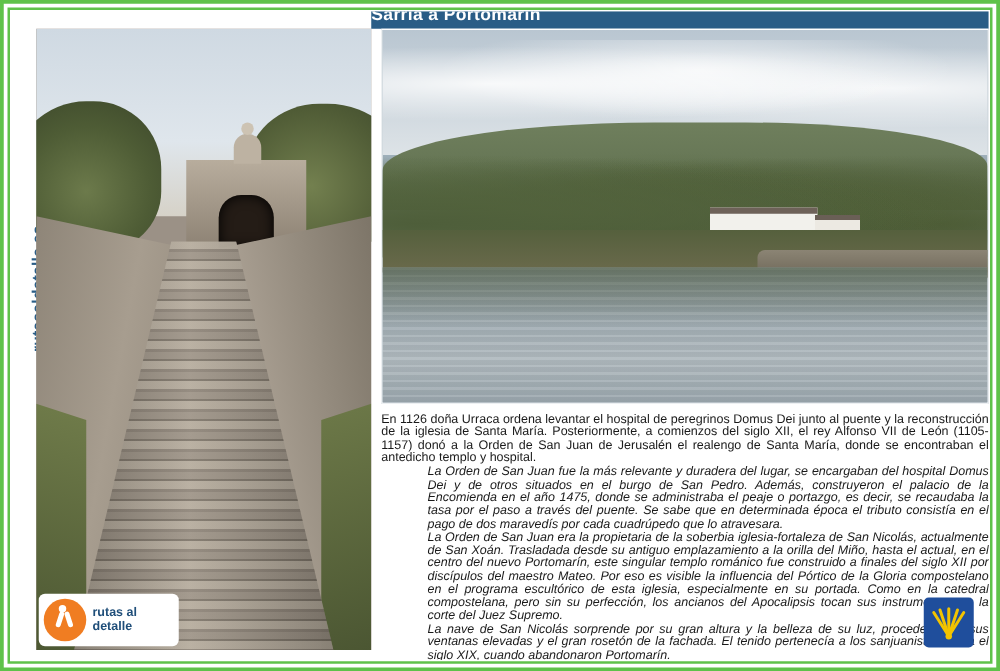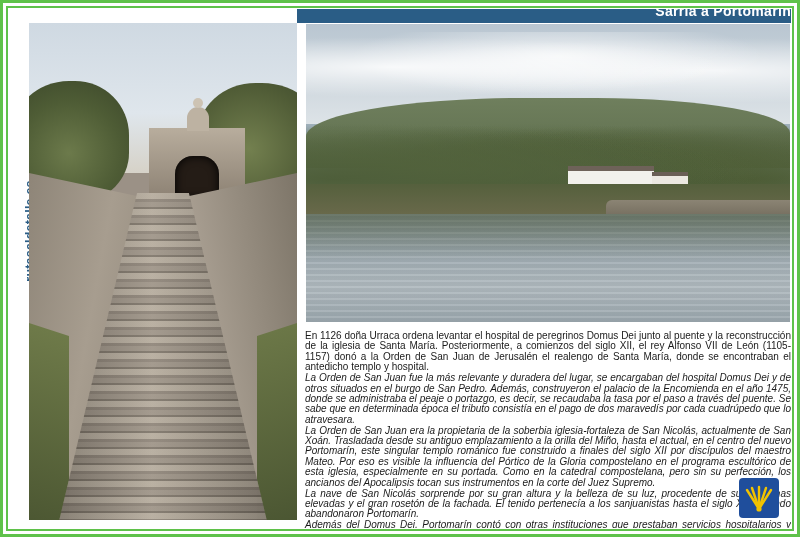--- a/index.html
+++ b/index.html
@@ -45,21 +45,21 @@
   }
   
   .title-bar {
     position: absolute;
     left: 288px;
     top: 0px;
     width: 494px;
     height: 14px;
     background: #2a5d86;
     color: #ffffff;
-    text-align: right;
+    text-align: left;
     font-size: 14px;
     font-weight: bold;
     letter-spacing: .3px;
     line-height: 14px;
     overflow: hidden;
   }
   .title-bar span { display:block; position:relative; top:-5px; }
 
   
   .side-label {
@@ -240,21 +240,21 @@
     width: 486px;
     height: 190px;
     font-size: 10px;
     line-height: 10.4px;
     color: #1a1a1a;
     text-align: justify;
   }
   .text-block p {
     margin: 0 0 0.5px 0;
   }
-  .text-block p.italic { font-style: italic; }
+  .text-block p.italic { font-style: italic; margin-left: 37px; }
 
   
   .logo {
     position: absolute;
     left: 22px;
     top: 466px;
     width: 112px;
     height: 42px;
     background: #ffffff;
     border-radius: 5px;
@@ -343,20 +343,31 @@
     </div>
 
     <div class="text-block">
       <p>En 1126 doña Urraca ordena levantar el hospital de peregrinos Domus Dei junto al puente y la reconstrucción de la iglesia de Santa María. Posteriormente, a comienzos del siglo XII, el rey Alfonso VII de León (1105-1157) donó a la Orden de San Juan de Jerusalén el realengo de Santa María, donde se encontraban el antedicho templo y hospital.</p>
       <p class="italic">La Orden de San Juan fue la más relevante y duradera del lugar, se encargaban del hospital Domus Dei y de otros situados en el burgo de San Pedro. Además, construyeron el palacio de la Encomienda en el año 1475, donde se administraba el peaje o portazgo, es decir, se recaudaba la tasa por el paso a través del puente. Se sabe que en determinada época el tributo consistía en el pago de dos maravedís por cada cuadrúpedo que lo atravesara.</p>
       <p class="italic">La Orden de San Juan era la propietaria de la soberbia iglesia-fortaleza de San Nicolás, actualmente de San Xoán. Trasladada desde su antiguo emplazamiento a la orilla del Miño, hasta el actual, en el centro del nuevo Portomarín, este singular templo románico fue construido a finales del siglo XII por discípulos del maestro Mateo. Por eso es visible la influencia del Pórtico de la Gloria compostelano en el programa escultórico de esta iglesia, especialmente en su portada. Como en la catedral compostelana, pero sin su perfección, los ancianos del Apocalipsis tocan sus instrumentos en la corte del Juez Supremo.</p>
       <p class="italic">La nave de San Nicolás sorprende por su gran altura y la belleza de su luz, procedente de sus ventanas elevadas y el gran rosetón de la fachada. El tenido pertenecía a los sanjuanistas hasta el siglo XIX, cuando abandonaron Portomarín.</p>
       <p class="italic">Además del Domus Dei, Portomarín contó con otras instituciones que prestaban servicios hospitalarios y misericordiosos a los peregrinos. Entre ellas se contaban una leprosería que inicialmente fue atendida por los caballeros de San Lázaro y los centros de las</p>
     </div>
 
+    <div class="logo">
+      <div class="logo-mark">
+        <span class="h1"></span>
+        <span class="p1"></span>
+        <span class="p2"></span>
+      </div>
+      <div class="logo-text">
+        <span>rutas al detalle</span>
+        <span class="sub"></span>
+      </div>
+    </div>
 
     <div class="shell">
       <svg width="40" height="40" viewBox="0 0 40 40" aria-hidden="true">
         <g stroke="#f2c300" stroke-width="2.4" fill="none" stroke-linecap="round">
           <path d="M20 31 L8 12"></path>
           <path d="M20 31 L13 10"></path>
           <path d="M20 31 L20 9"></path>
           <path d="M20 31 L27 10"></path>
           <path d="M20 31 L32 12"></path>
         </g>

